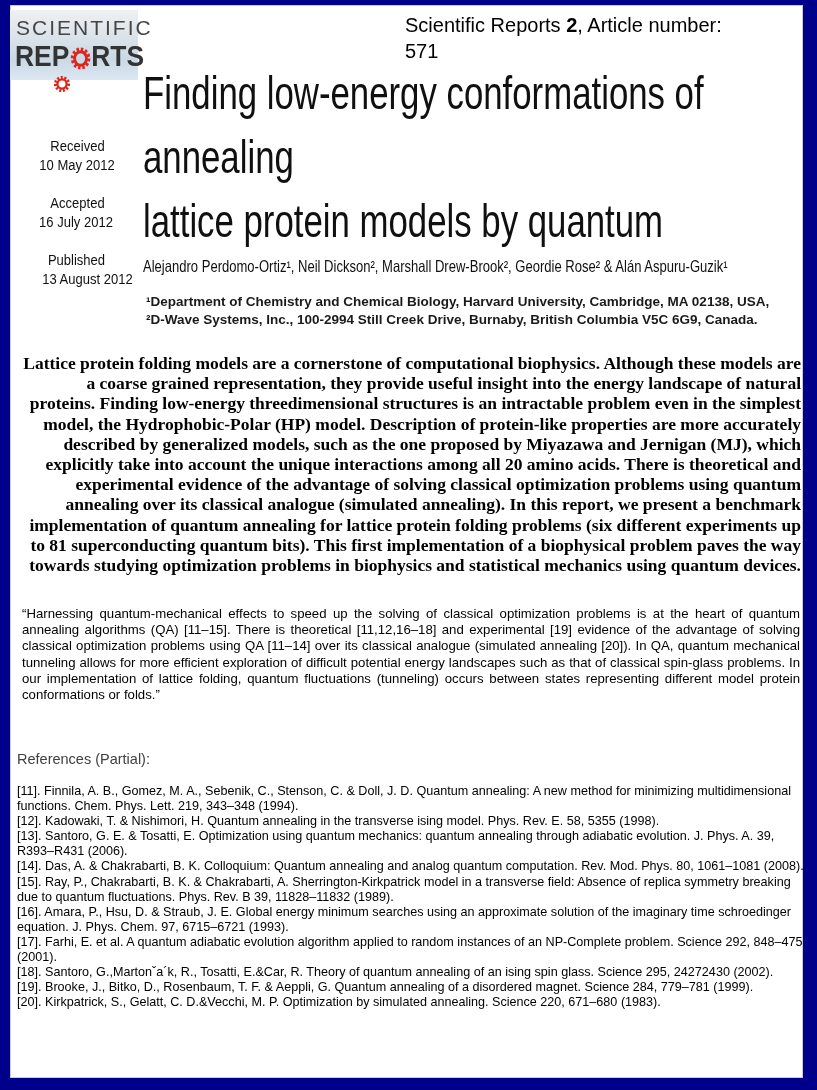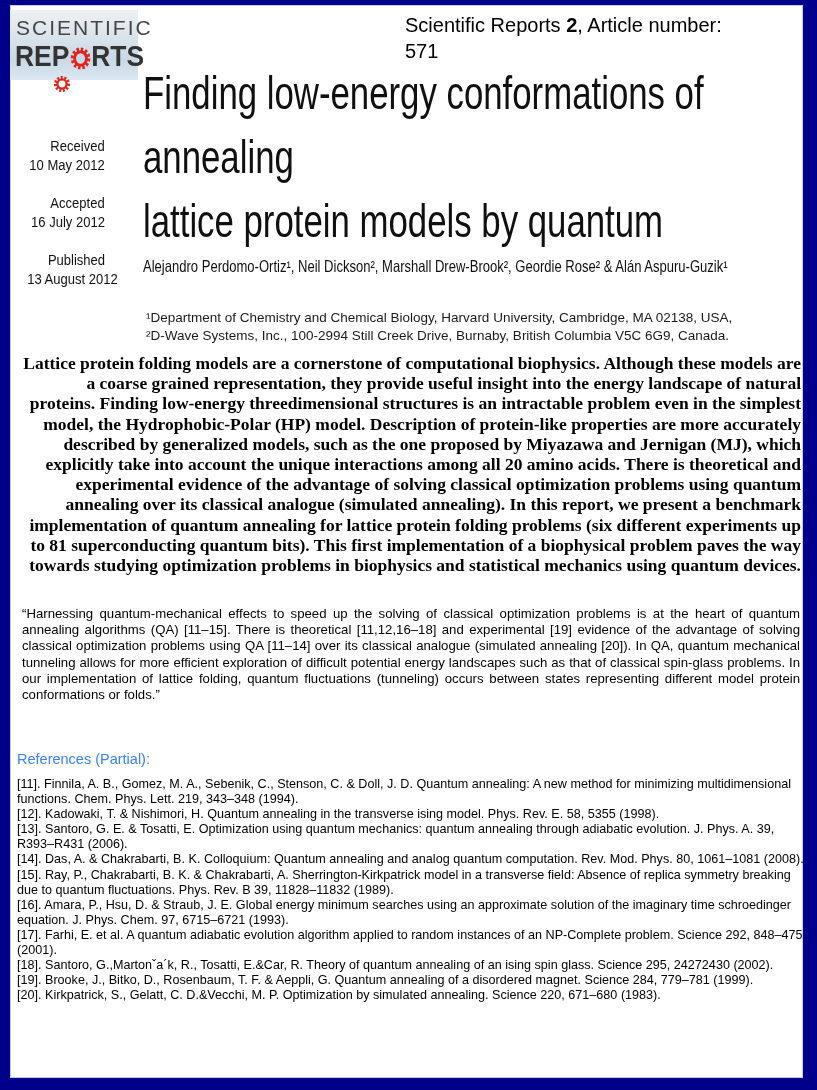--- a/index.html
+++ b/index.html
@@ -46,47 +46,47 @@
   
   .title{position:absolute;left:133px;top:56px;width:660px;}
   .title .line{height:64px;line-height:64px;white-space:nowrap;}
   .title .cond{
     display:inline-block;font-size:47px;font-weight:400;color:#101010;
     transform:scaleX(0.74);transform-origin:left center;white-space:nowrap;
   }
 
   .dates{position:absolute;left:0px;top:131px;width:95px;text-align:right;}
   .date-group{margin-bottom:19px;}
-  .date-group div{line-height:19px;white-space:nowrap;}
+  .date-group div{line-height:19px;white-space:nowrap;padding-left:15px;}
   .dates .cond{
     display:inline-block;font-size:15.5px;color:#111;
     transform:scaleX(0.84);transform-origin:right center;white-space:nowrap;
   }
 
   .authors{position:absolute;left:133px;top:252px;white-space:nowrap;}
   .authors .cond{
     display:inline-block;font-size:16.5px;color:#101010;
     transform:scaleX(0.79);transform-origin:left center;white-space:nowrap;
   }
 
-  .affils{position:absolute;left:136px;top:304px;width:655px;
-    font-size:13.5px;line-height:18px;color:#1a1a1a;}
+  .affils{position:absolute;left:136px;top:288px;width:655px;
+    font-size:13.5px;line-height:18px;color:#1a1a1a;font-weight:bold;}
 
   
   .abstract{
     position:absolute;left:12px;top:348px;width:779px;
     font-family:"Liberation Serif", serif;font-weight:bold;
     font-size:17.5px;line-height:20.2px;color:#000;text-align:right;
   }
   .quote{
     position:absolute;left:12px;top:601px;width:778px;
     font-size:13.2px;line-height:16.2px;text-align:justify;color:#000000;
   }
   .references{position:absolute;left:7px;top:745px;width:788px;}
-  .ref-heading{font-size:14.5px;line-height:18px;margin-bottom:9px;color:#3b82f6;}
+  .ref-heading{font-size:14.5px;line-height:18px;margin-bottom:16px;color:#404040;}
   .ref-item{font-size:12.6px;line-height:15.1px;color:#000;}
 </style>
 </head>
 <body>
 
 <div class="page">
   <div class="content">
 
     <div class="logo">
       <div class="logo-word1">SCIENTIFIC</div>

